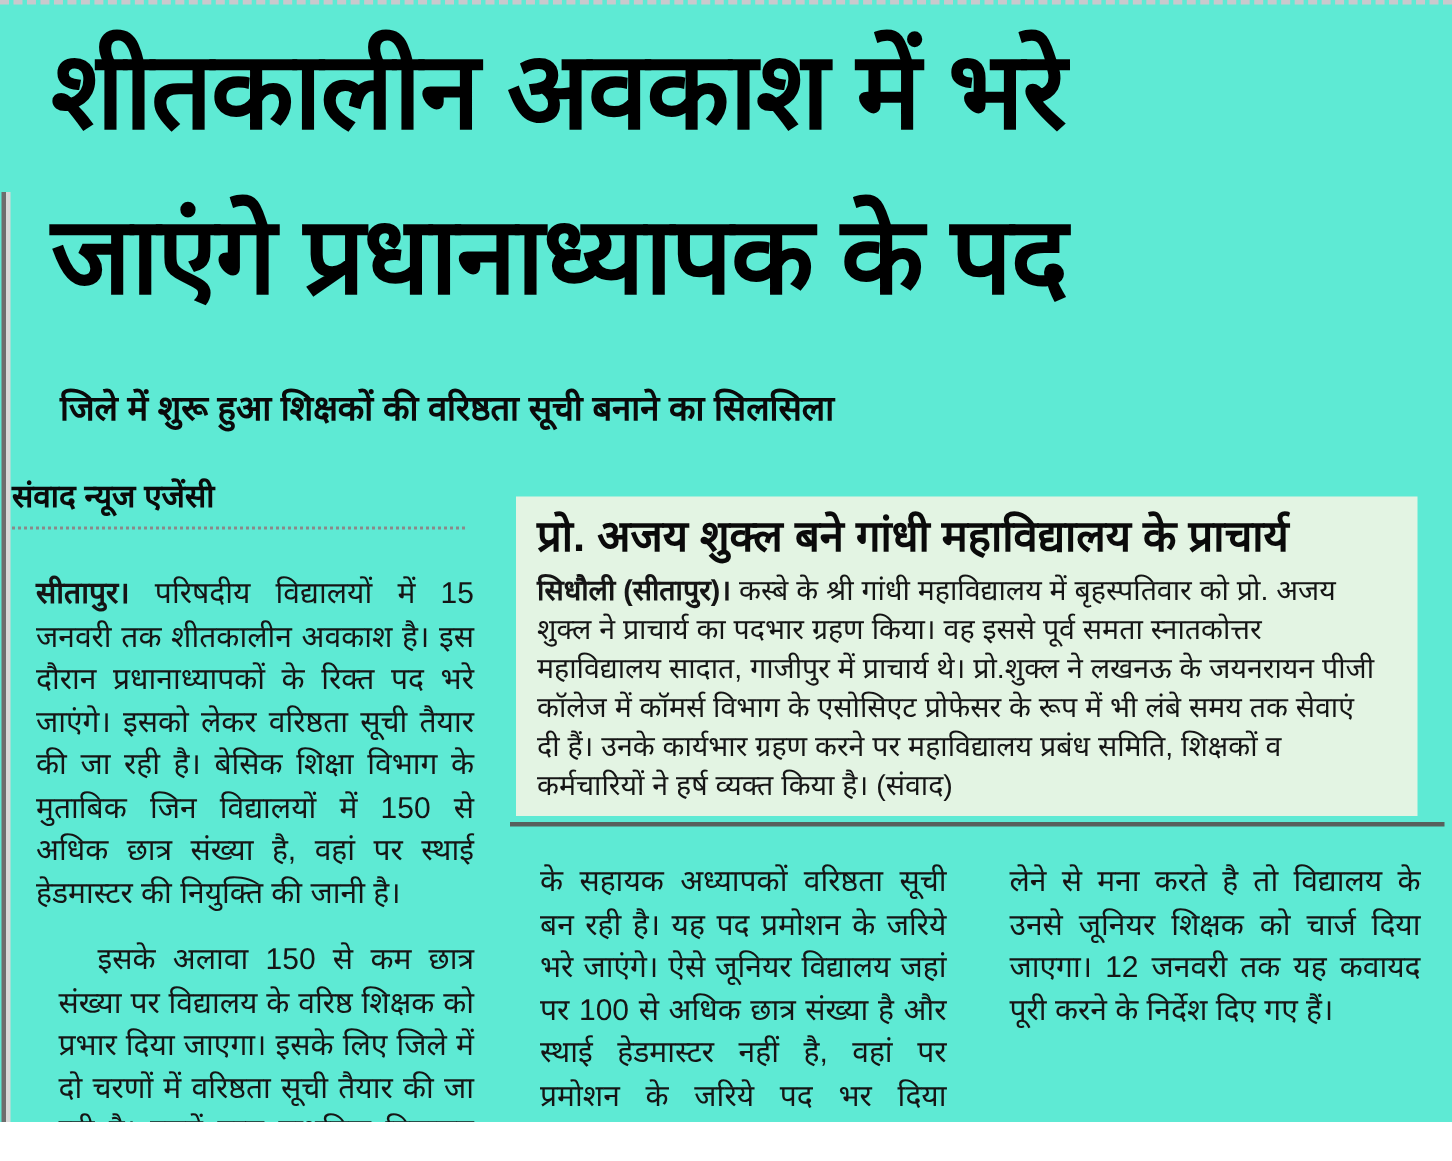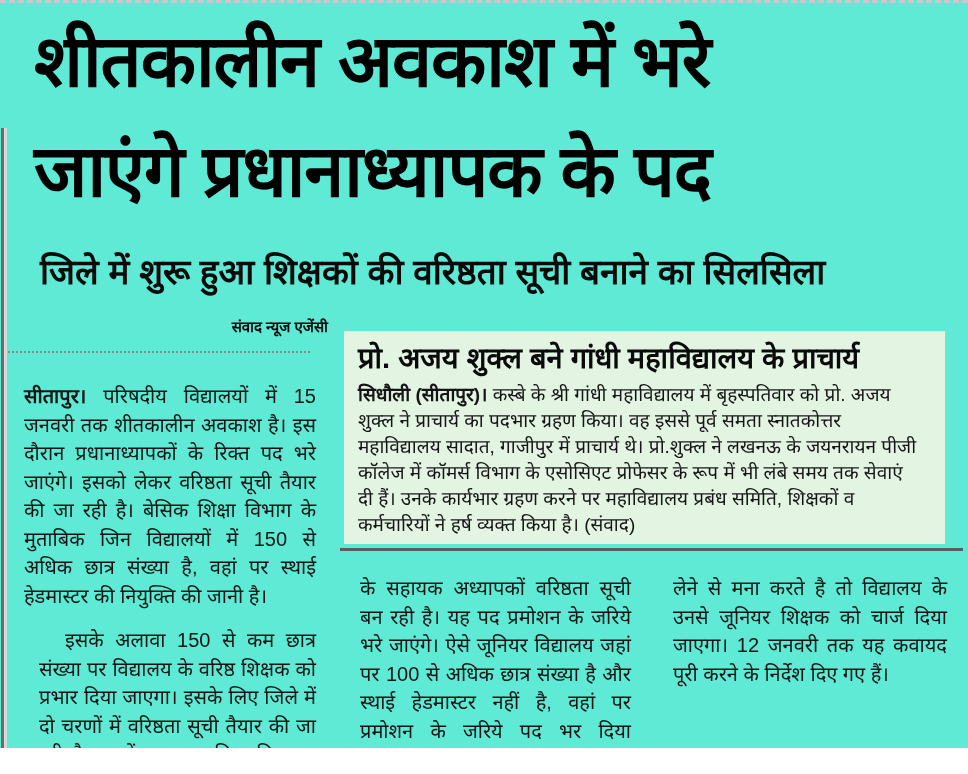--- a/index.html
+++ b/index.html
@@ -15,25 +15,25 @@
     position:absolute;left:1px;top:128px;width:3px;height:630px;
     background:#6d6d6d;box-shadow:3px 0 0 #d8d8d8;
   }
   .headline{
     position:absolute;left:34px;top:6px;width:925px;
     font-size:72px;line-height:110px;font-weight:700;color:#000;
     white-space:nowrap;letter-spacing:-1px;
   }
   .subheadline{
     position:absolute;left:40px;top:250px;width:925px;
-    font-size:35px;line-height:44px;font-weight:700;color:#0a0a0a;white-space:nowrap;
+    font-size:23px;line-height:44px;font-weight:700;color:#0a0a0a;white-space:nowrap;
   }
   .byline{
     position:absolute;left:8px;top:316px;width:320px;
-    font-size:15px;font-weight:700;color:#0a0a0a;text-align:right;
+    font-size:21px;font-weight:700;color:#0a0a0a;
   }
   .byline-rule{
     position:absolute;left:8px;top:351px;width:302px;height:0;
     border-top:2px dotted #8a8a8a;
   }
   .bodytext{font-size:20px;line-height:28.5px;text-align:justify;color:#151515;}
   .bodytext p{margin:16px;}
   .bodytext p.indent{text-indent:26px;padding-left:15px;}
   .lead{font-weight:700;}
   .col-left{position:absolute;left:8px;top:366px;width:324px;height:392px;}

